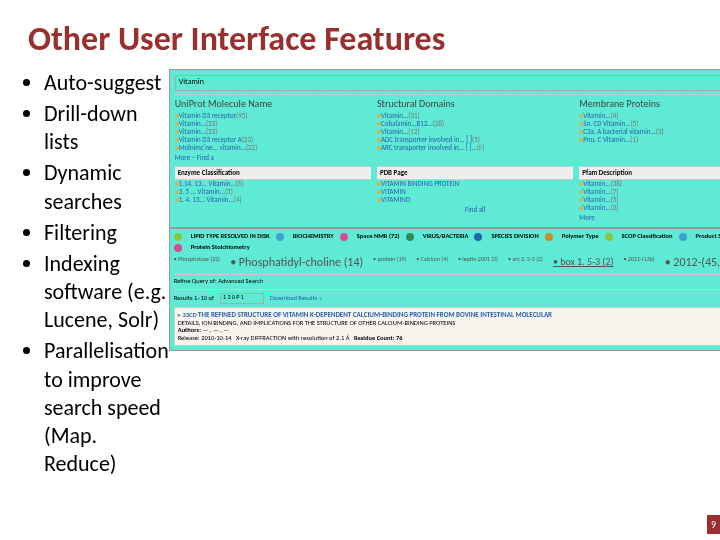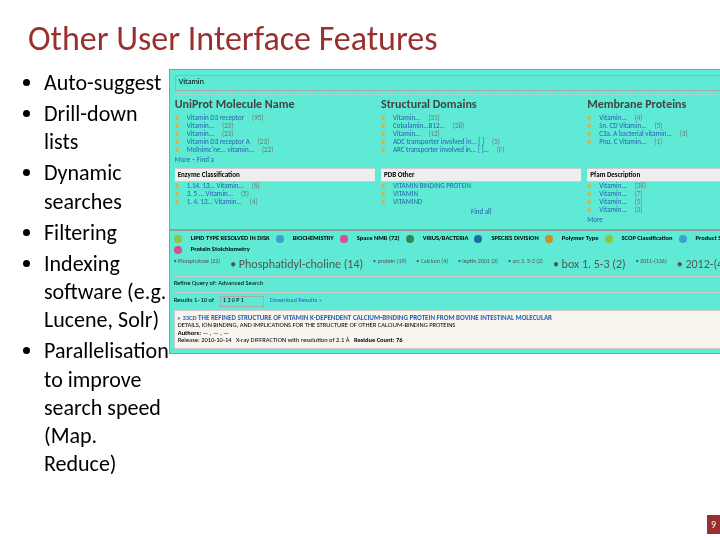--- a/index.html
+++ b/index.html
@@ -1,31 +1,31 @@
 <!DOCTYPE html>
 <html><head>
 <meta charset="utf-8">
 <style>
   html,body{margin:0;padding:0;width:720px;height:540px;font-family:Calibri,Arial,sans-serif;background:#fff;color:#000;overflow:hidden}
   .slide{width:720px;height:540px;position:relative}
-  .title{font-size:34px;color:#9a2f2f;padding:18px 0 10px 28px;font-weight:400}
+  .title{font-size:34px;color:#9a2f2f;padding:18px 0 10px 28px;font-weight:700}
   .body{display:flex;padding:0 10px 0 22px}
   .bullets{width:280px;font-size:22px;line-height:1.28}
   .bullets ul{list-style:disc;margin:0;padding-left:22px}
   .bullets li{margin-bottom:3px}
   .figs{flex:1}
   .box{border:1px solid #999;background:#5eead4;font-size:7px;line-height:1.15}
   .box1{padding:5px}
   .searchbar{display:flex;align-items:center;border-bottom:1px dashed #ccc;padding-bottom:3px;margin-bottom:3px}
   .sin{flex:1;border:1px solid #aaa;height:12px;padding:1px 3px;font-size:8px;margin-right:4px}
   .go{background:#444;color:#fff;border:1px solid #222;font-size:8px;padding:1px 6px}
   .cols3{display:flex;gap:6px}
   .cols3>div{flex:1}
-  .colh{font-weight:700;color:#444;margin-bottom:2px;font-size:12px}
-  .entry{display:flex;align-items:center;gap:8px;white-space:nowrap}
+  .colh{font-weight:400;color:#444;margin-bottom:2px;font-size:10px}
+  .entry{display:flex;align-items:center;gap:0;white-space:nowrap}
   .bul{width:4px;height:4px;background:#d7b34a;border-radius:2px;flex:none}
   .ln{color:#2a5db0}
   .cnt{color:#777}
   .more{color:#2a5db0;margin-top:2px}
   .sect-h{background:#eee;border-top:1px solid #ccc;border-bottom:1px solid #ccc;padding:2px 3px;font-weight:700}
   .fa{text-align:center;color:#2a5db0;padding:2px 0}
   .box2{padding:4px}
   .qhead{color:#555;font-weight:700;border-bottom:1px solid #aaa;font-size:7px;margin-bottom:3px;padding-bottom:2px}
   .tagrow{display:flex;flex-wrap:wrap;gap:3px 6px;margin-bottom:4px}
   .tag{display:flex;align-items:flex-start;gap:9px}
@@ -165,21 +165,21 @@
                   <span class="cnt">(5)</span>
                 </div>
                 <div class="entry">
                   <span class="bul"></span>
                   <span class="ln">1. 4. 13... Vitamin...</span> 
                   <span class="cnt">(4)</span>
                 </div>
               </div>
           </div>
           <div>
-            <div class="sect-h">PDB Other</div>
+            <div class="sect-h">PDB Page</div>
             <div id="s2c2">
                 <div class="entry">
                   <span class="bul"></span>
                   <span class="ln">VITAMIN BINDING PROTEIN</span> 
                   <span class="cnt"></span>
                 </div>
                 <div class="entry">
                   <span class="bul"></span>
                   <span class="ln">VITAMIN</span> 
                   <span class="cnt"></span>
@@ -260,21 +260,21 @@
               <span style="font-weight:700;font-size:6.5px">Protein Stoichiometry</span>
             </div>
           </div>
         <div class="subrow" id="subrow">
             <span style="font-size: 6px;">• Phosphatase (22)</span>
             <span style="font-size: 12px;">• Phosphatidyl-choline (14)</span>
             <span style="font-size: 6px;">• protein (19)</span>
             <span style="font-size: 6px;">• Calcium (4)</span>
             <span style="font-size: 6px;">• leptin 2001 (2)</span>
             <span style="font-size: 6px;">• arc 3. 5-3 (2)</span>
-            <span style="font-size: 12px;">• box 1. 5-3 (2)</span>
+            <span style="font-size: 10px; text-decoration: underline;">• box 1. 5-3 (2)</span>
             <span style="font-size: 6px; text-align: right;">• 2011-(136)</span>
             <span style="font-size: 12px;">• 2012-(45, 4)</span>
             <span style="font-size: 6px;">• 2013-(23, 3)</span>
           </div>
         <div class="bar">
           <span>Refine Query of: Advanced Search</span>
         </div>
         <div class="bar">
           <span>Results 1–10 of</span>
           <div class="minibox">1 3 0 P 1</div>

